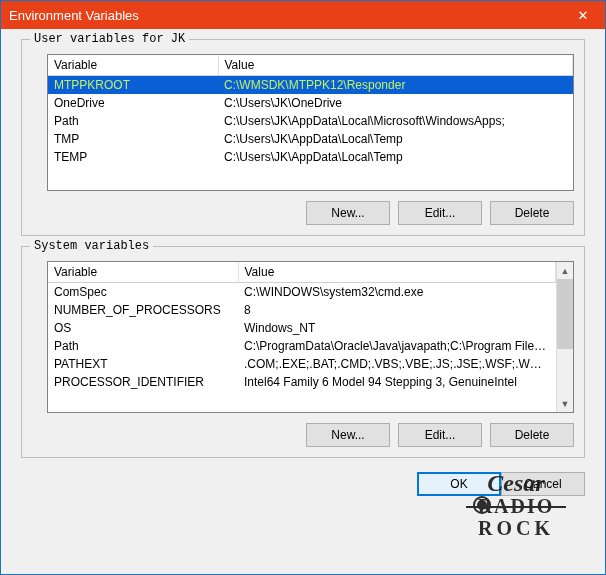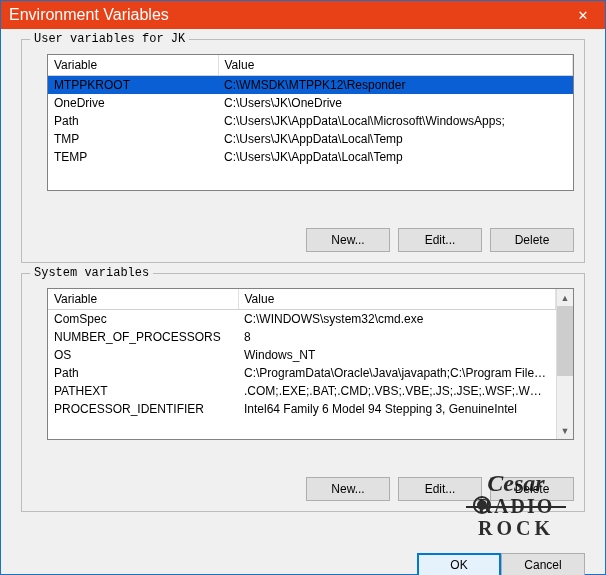--- a/index.html
+++ b/index.html
@@ -23,21 +23,21 @@
   }
   .titlebar {
     background: #e84117;
     height: 28px;
     display: flex;
     align-items: center;
     justify-content: space-between;
     padding: 0 0 0 8px;
     color: #fff;
   }
-  .titlebar .title { font-size: 16px; }
+  .titlebar .title { font-size: 13px; }
   .titlebar .close {
     width: 44px;
     height: 28px;
     display: flex;
     align-items: center;
     justify-content: center;
     font-size: 13px;
     cursor: default;
   }
   .content {
@@ -90,39 +90,38 @@
   }
   tbody td {
     padding: 2px 6px;
     font-size: 12px;
     white-space: nowrap;
     overflow: hidden;
     text-overflow: ellipsis;
   }
   tbody tr.selected td {
     background: #0a5fd4;
-    color: #000000;
+    color: #bef264;
   }
   .col-var { width: 170px; }
   .col-val { }
   .btn-row {
     display: flex;
     justify-content: flex-end;
     gap: 8px;
     margin-top: 10px;
   }
   .btn {
     min-width: 84px;
     height: 24px;
     background: #e1e1e1;
     border: 1px solid #adadad;
     font-size: 12px;
     font-family: inherit;
     cursor: default;
-    margin-top: 27px;
   }
   .footer-btns {
     display: flex;
     justify-content: flex-end;
     gap: 0;
     padding: 4px 0 0 0;
   }
   .btn.default {
     border: 2px solid #0078d7;
     background: #e5f1fb;

